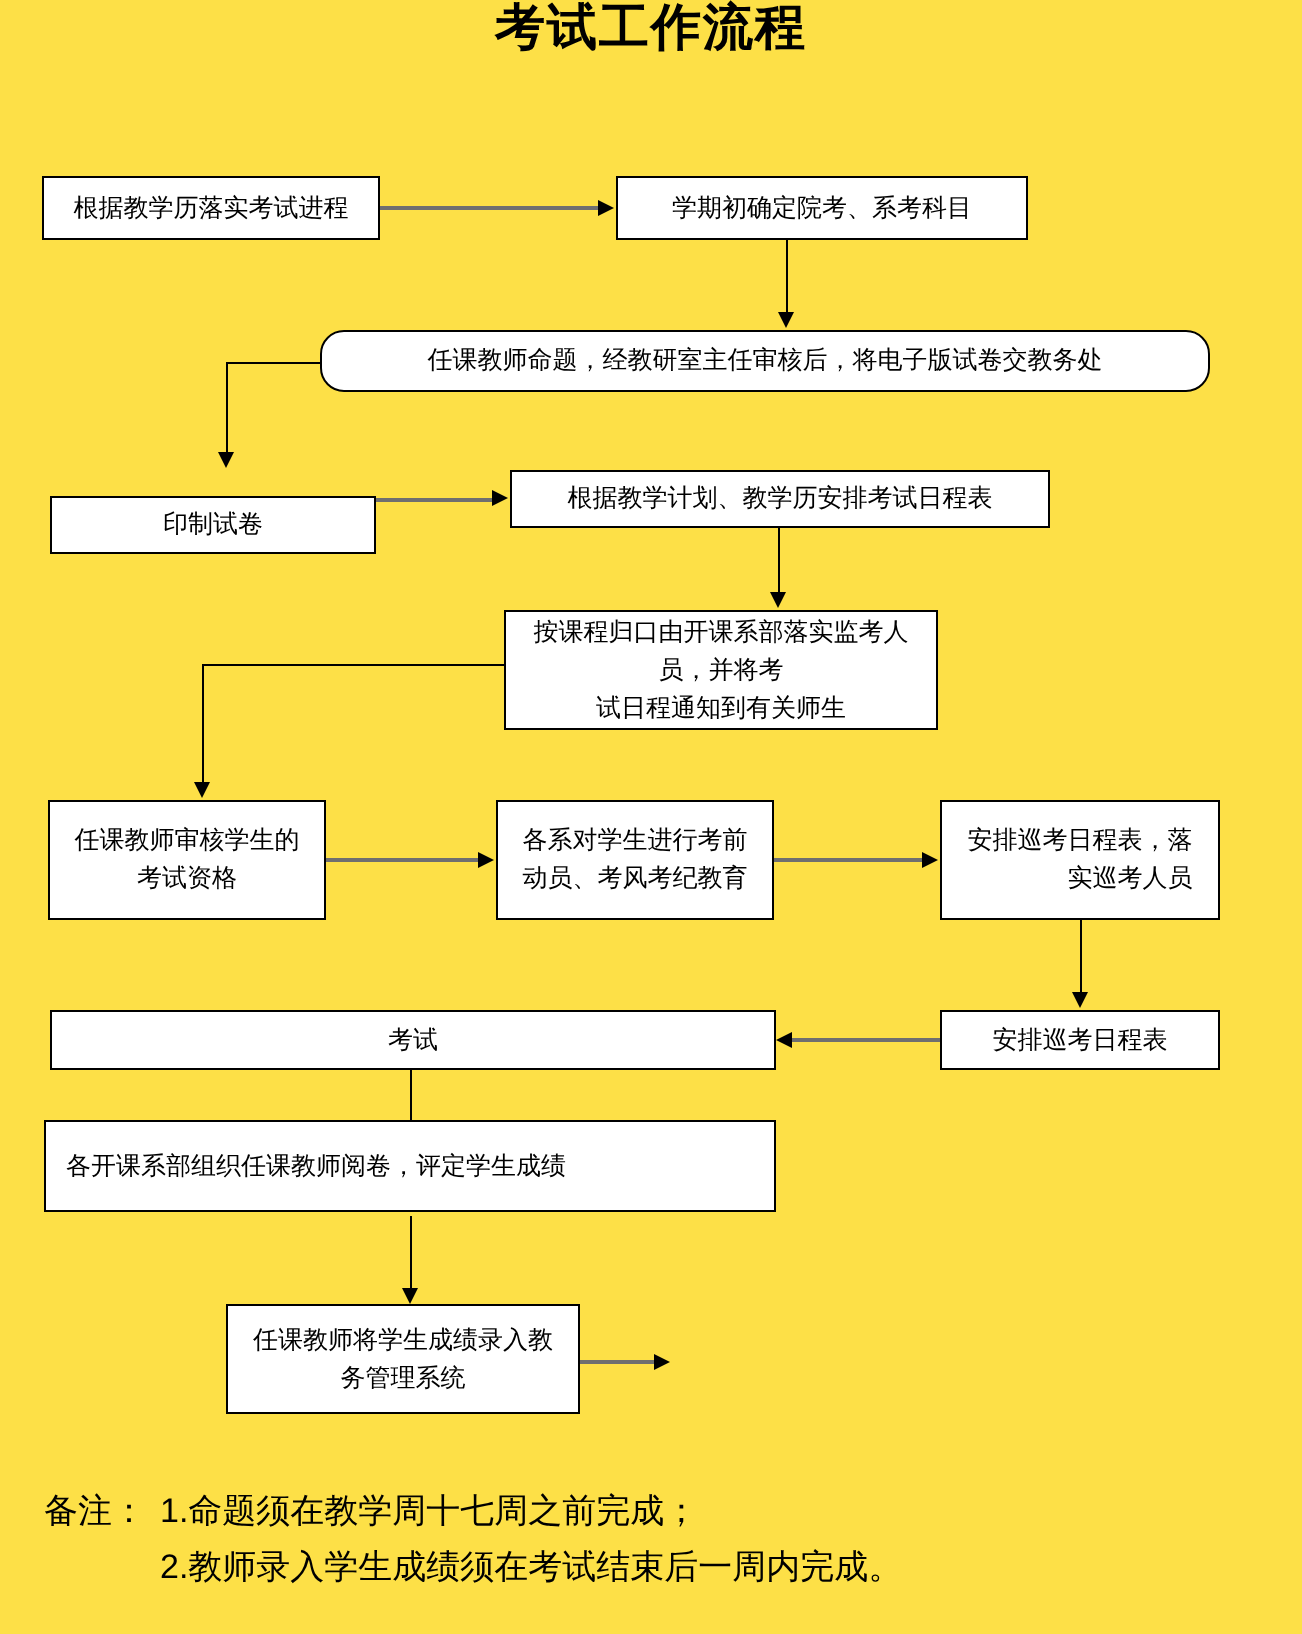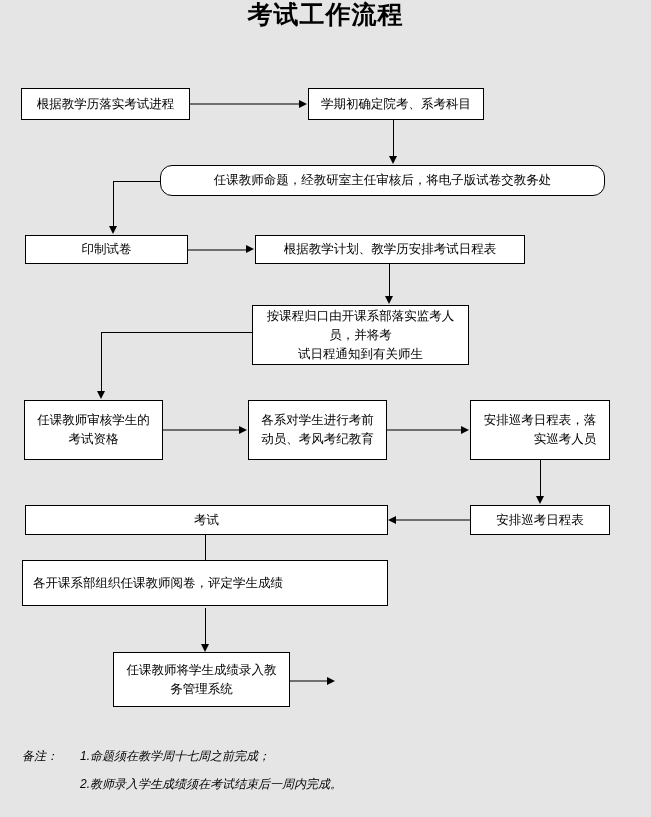--- a/index.html
+++ b/index.html
@@ -4,21 +4,21 @@
 <style>
   html, body {
     margin: 0;
     padding: 0;
     background: #ffffff;
   }
   #page {
     position: relative;
     width: 651px;
     height: 817px;
-    background: #e5e5e5;
+    background: #fde047;
     overflow: hidden;
     font-family: "Liberation Sans", "DejaVu Sans", sans-serif;
   }
   #title {
     position: absolute;
     left: 0;
     top: 0;
     width: 651px;
     text-align: center;
     font-family: "Liberation Serif", "DejaVu Serif", serif;
@@ -89,23 +89,22 @@
     border-top: 4.5px solid transparent;
     border-bottom: 4.5px solid transparent;
     border-right: 8px solid #000000;
   }
   #notes {
     position: absolute;
     left: 22px;
     top: 742px;
     width: 600px;
     color: #000000;
-    font-size: 12px;
+    font-size: 17px;
     line-height: 28px;
-    font-style: italic;
   }
   #notes .note-label {
     position: absolute;
     left: 0;
     top: 0;
   }
   #notes .note-list {
     margin-left: 58px;
   }
   #notes .note-item {
@@ -120,36 +119,36 @@
 
   <div id="title">考试工作流程</div>
 
   <div class="node" style="left:21px; top:88px; width:169px; height:32px;">
     <span class="txt">根据教学历落实考试进程</span>
   </div>
 
   <div class="hline gray" style="left:190px; top:103px; width:110px;"></div>
   <div class="arrow-right" style="left:299px; top:99.5px;"></div>
 
-  <div class="node" style="left:308px; top:88px; width:176px; height:32px;">
+  <div class="node" style="left:308px; top:88px; width:206px; height:32px;">
     <span class="txt">学期初确定院考、系考科目</span>
   </div>
 
   <div class="vline" style="left:393px; top:120px; height:37px;"></div>
   <div class="arrow-down" style="left:388.5px; top:156px;"></div>
 
   <div class="node" style="left:160px; top:165px; width:445px; height:31px;border-radius:12px;">
     <span class="txt">任课教师命题，经教研室主任审核后，将电子版试卷交教务处</span>
   </div>
 
   <div class="hline" style="left:113px; top:181px; width:47px;"></div>
   <div class="vline" style="left:113px; top:181px; height:46px;"></div>
   <div class="arrow-down" style="left:108.5px; top:226px;"></div>
 
-  <div class="node" style="left:25px; top:235px; width:163px; height:29px;">
+  <div class="node" style="left:25px; top:248px; width:163px; height:29px;">
     <span class="txt">印制试卷</span>
   </div>
 
   <div class="hline gray" style="left:188px; top:249px; width:59px;"></div>
   <div class="arrow-right" style="left:246px; top:245px;"></div>
 
   <div class="node" style="left:255px; top:235px; width:270px; height:29px;">
     <span class="txt">根据教学计划、教学历安排考试日程表</span>
   </div>
 

